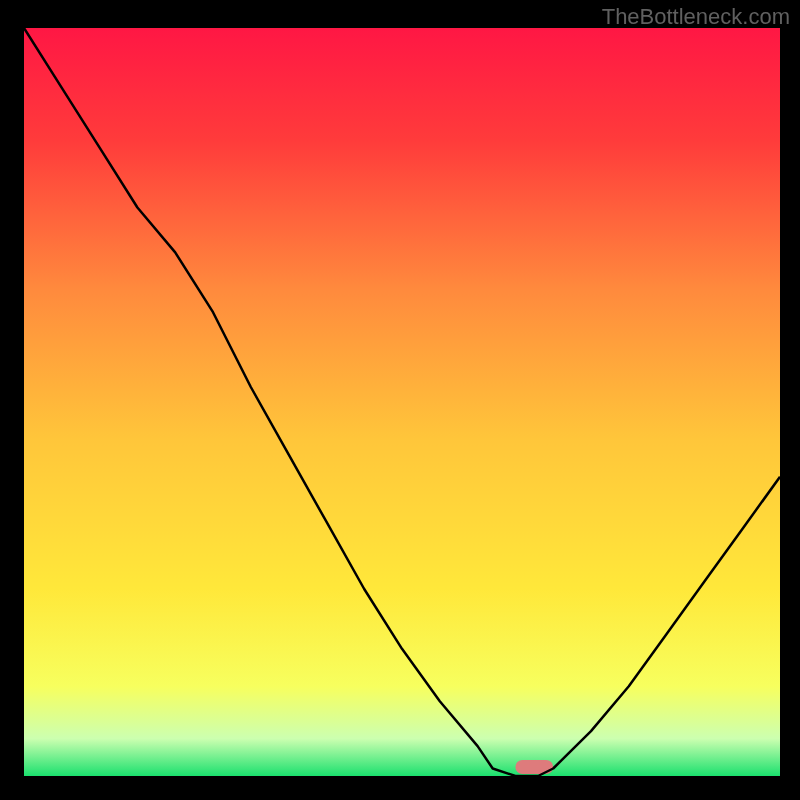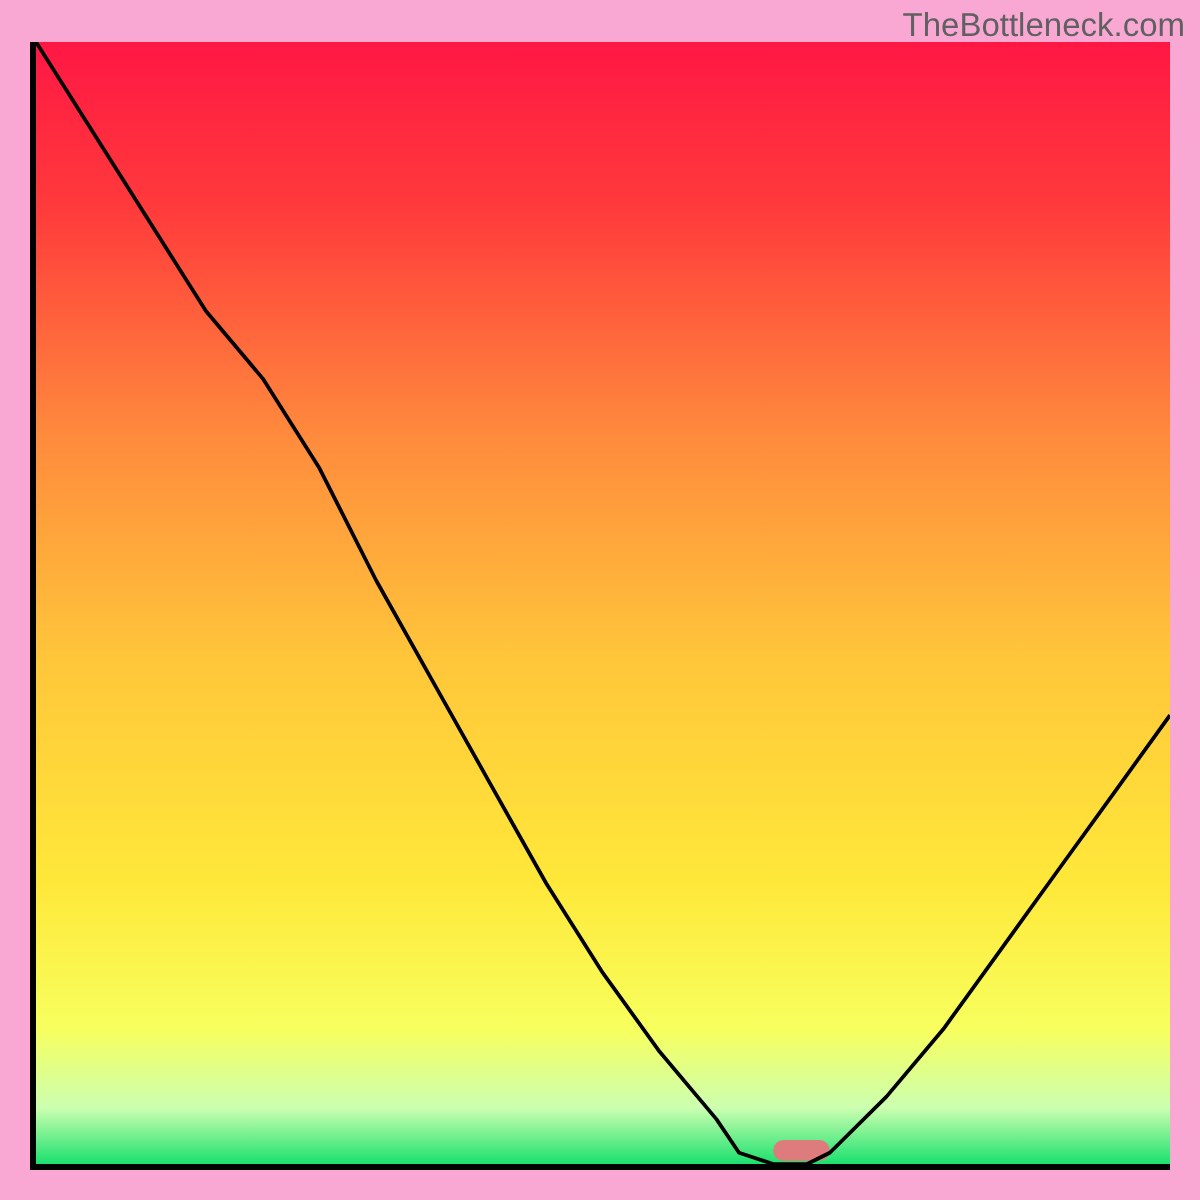--- a/index.html
+++ b/index.html
@@ -7,21 +7,21 @@
     padding: 0;
     width: 800px;
     height: 800px;
     font-family: Arial, sans-serif;
     background: #ffffff;
   }
   .container {
     width: 800px;
     height: 800px;
     position: relative;
-    background: #f9a8d4;
+    background: #000000;
   }
   .watermark {
     position: absolute;
     top: 4px;
     right: 10px;
     color: #606060;
     font-size: 22px;
     font-weight: 500;
     z-index: 10;
   }

